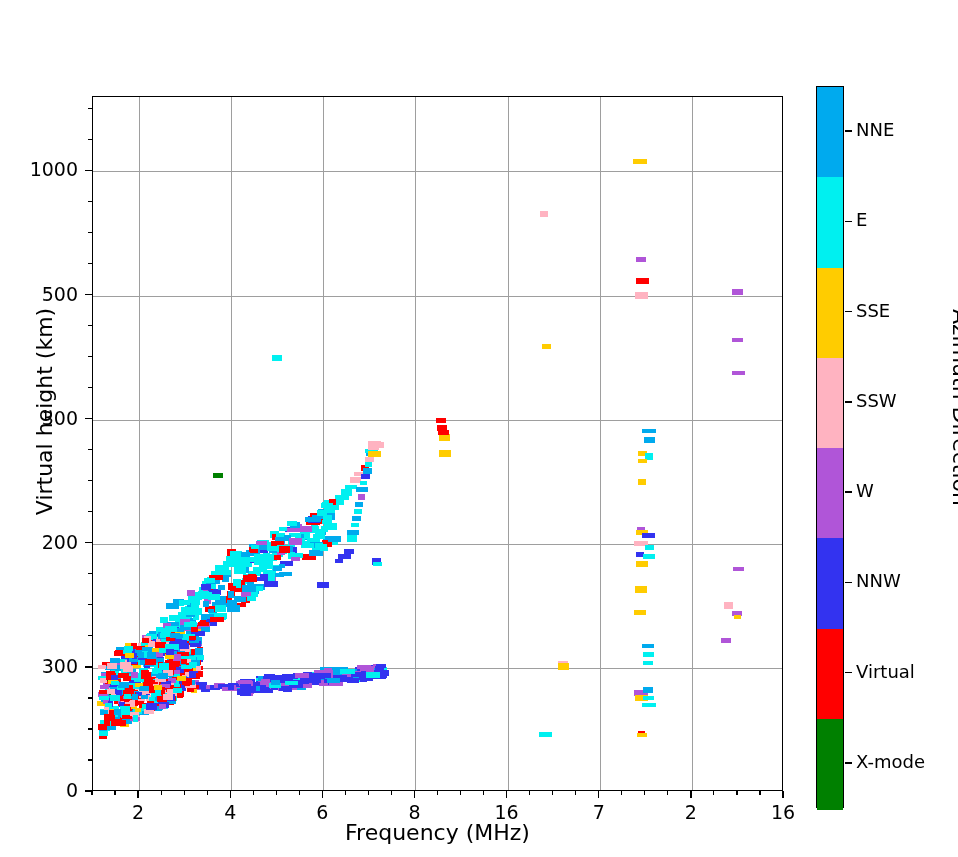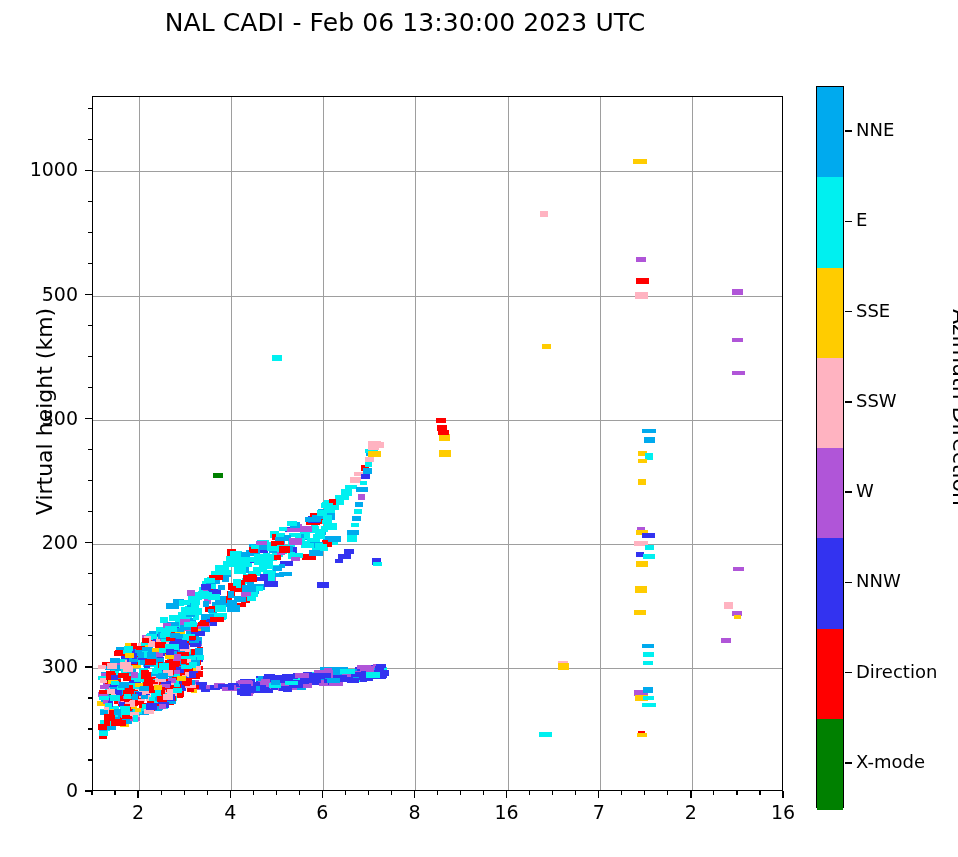--- a/index.html
+++ b/index.html
@@ -57,21 +57,20 @@
   #cbar-title{
     position:absolute;left:810px;top:395px;width:300px;text-align:center;
     font-size:22px;color:#000;transform:rotate(90deg);transform-origin:center center;
   }
 </style>
 </head>
 <body>
 
 <div id="root">
 
-  <div id="title">NAL CADI - Feb 06 13:30:00 2023 UTC</div>
 
   <div id="plotframe">
     <div id="plotclip">
         <div class="gridline v" style="left: 46.0667px;"></div>
         <div class="gridline v" style="left: 138.2px;"></div>
         <div class="gridline v" style="left: 230.333px;"></div>
         <div class="gridline v" style="left: 322.467px;"></div>
         <div class="gridline v" style="left: 414.6px;"></div>
         <div class="gridline v" style="left: 506.733px;"></div>
         <div class="gridline v" style="left: 598.867px;"></div>
@@ -1124,20 +1123,21 @@
         <div class="mk" style="left: 154.78px; top: 589.045px; width: 12px; height: 5px; background: rgb(0, 170, 238);"></div>
         <div class="mk" style="left: 145.188px; top: 583.226px; width: 14px; height: 4px; background: rgb(176, 85, 216);"></div>
         <div class="mk" style="left: 246.718px; top: 579.836px; width: 11px; height: 5px; background: rgb(51, 51, 240);"></div>
         <div class="mk" style="left: 220.542px; top: 573.041px; width: 10px; height: 6px; background: rgb(176, 85, 216);"></div>
         <div class="mk" style="left: 202.088px; top: 576.269px; width: 16px; height: 5px; background: rgb(176, 85, 216);"></div>
         <div class="mk" style="left: 215.571px; top: 576.104px; width: 16px; height: 6px; background: rgb(51, 51, 240);"></div>
         <div class="mk" style="left: 148.188px; top: 588.865px; width: 15px; height: 5px; background: rgb(51, 51, 240);"></div>
       </div>
   </div>
 
+  <div id="xaxis-title">Frequency (MHz)</div>
   <div id="yaxis-title">Virtual height (km)</div>
 
   <div id="cbar">
       <div class="seg" style="top: 0px; height: 90.75px; background: rgb(0, 170, 238);"></div>
       <div class="seg" style="top: 90.25px; height: 90.75px; background: rgb(0, 240, 240);"></div>
       <div class="seg" style="top: 180.5px; height: 90.75px; background: rgb(255, 204, 0);"></div>
       <div class="seg" style="top: 270.75px; height: 90.75px; background: rgb(255, 179, 193);"></div>
       <div class="seg" style="top: 361px; height: 90.75px; background: rgb(176, 85, 216);"></div>
       <div class="seg" style="top: 451.25px; height: 90.75px; background: rgb(51, 51, 240);"></div>
       <div class="seg" style="top: 541.5px; height: 90.75px; background: rgb(255, 0, 0);"></div>
@@ -1219,16 +1219,16 @@
     <div class="cblab" style="top: 209.375px;">E</div>
     <div class="cbtick" style="top: 310.925px;"></div>
     <div class="cblab" style="top: 299.625px;">SSE</div>
     <div class="cbtick" style="top: 401.175px;"></div>
     <div class="cblab" style="top: 389.875px;">SSW</div>
     <div class="cbtick" style="top: 491.425px;"></div>
     <div class="cblab" style="top: 480.125px;">W</div>
     <div class="cbtick" style="top: 581.675px;"></div>
     <div class="cblab" style="top: 570.375px;">NNW</div>
     <div class="cbtick" style="top: 671.925px;"></div>
-    <div class="cblab" style="top: 660.625px;">Direction</div>
+    <div class="cblab" style="top: 660.625px;">Virtual</div>
     <div class="cbtick" style="top: 762.175px;"></div>
     <div class="cblab" style="top: 750.875px;">X-mode</div>
   </div>
 
 </body></html>

